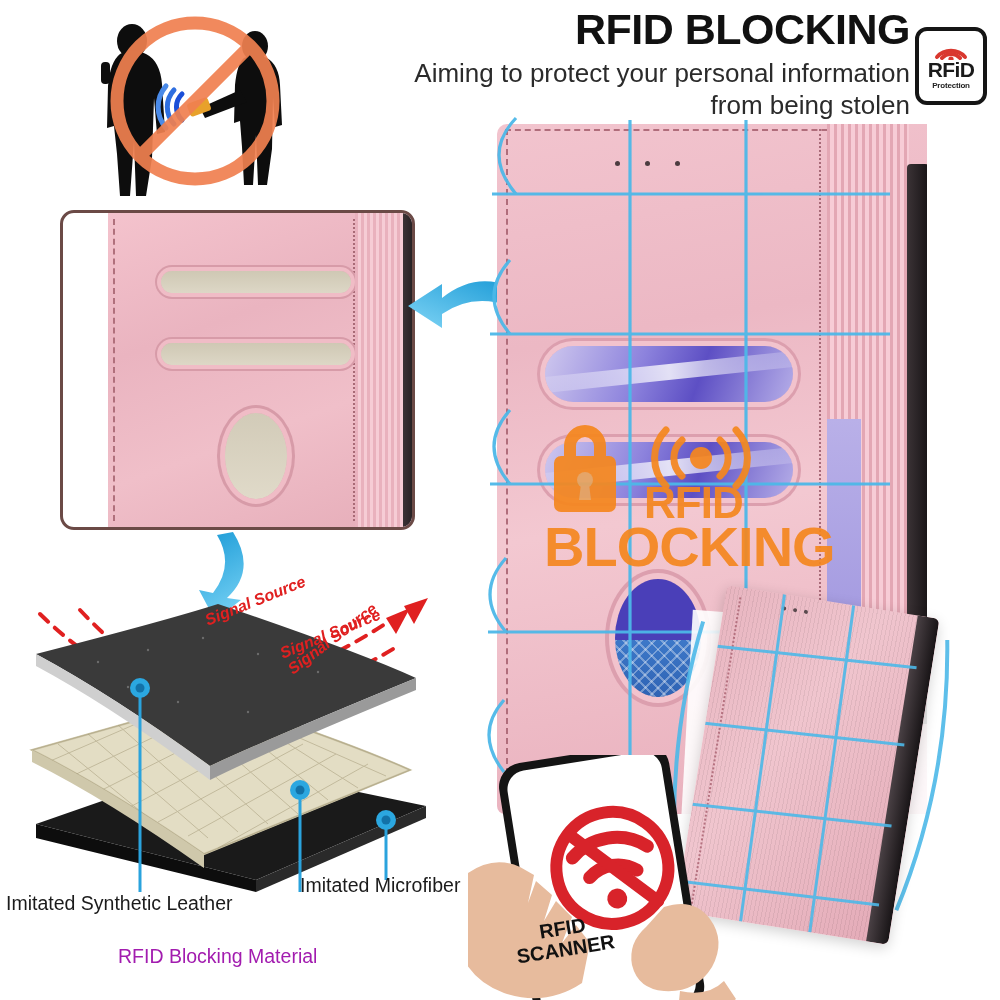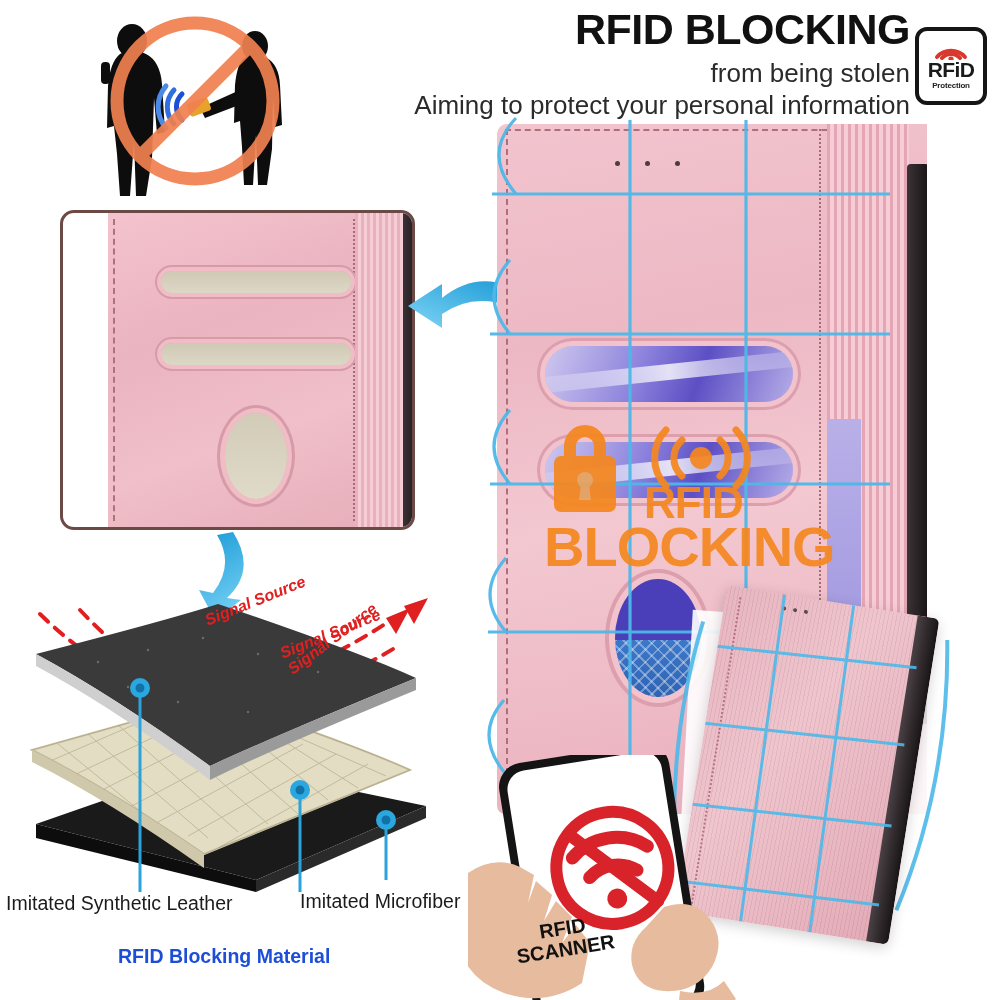--- a/index.html
+++ b/index.html
@@ -92,23 +92,23 @@
   .sig-label {
     position: absolute; color: #e02020; font-weight: 700;
     font-size: 16px; font-style: italic; white-space: nowrap;
   }
   .sig1 { left: 206px; top: 612px; transform: rotate(-22deg); transform-origin: left center; }
   .sig2 { left: 281px; top: 645px; transform: rotate(-22deg); transform-origin: left center; }
   .sig3 { left: 290px; top: 662px; transform: rotate(-37deg); transform-origin: left center; }
 
   
   .callout { position: absolute; font-size: 19.5px; color: #1b1b1b; white-space: nowrap; }
-  .callout.blue { color: #1d4ed8; font-weight: 700; }
+  .callout.blue { color: #a21caf; font-weight: 400; }
   .c-leather { left: 6px; top: 892px; }
-  .c-micro   { left: 300px; top: 874px; margin-top: 16px; }
+  .c-micro   { left: 300px; top: 874px; }
   .c-rfidmat { left: 118px; top: 945px; }
 
   
   .wallet-main {
     position: absolute; left: 497px; top: 124px; width: 430px; height: 690px;
     overflow: hidden;
   }
   .wm-body {
     position: absolute; inset: 0;
     background:
@@ -240,22 +240,22 @@
 
       <g fill="none" stroke="#f08050" stroke-width="13" opacity="0.92">
         <circle cx="125" cy="97" r="78"></circle>
         <line x1="70" y1="152" x2="180" y2="42"></line>
       </g>
     </svg>
   </div>
 
   <div class="hdr-title">RFID BLOCKING</div>
   <div class="hdr-sub">
+    <div>Aiming to protect your personal information</div>
     <div>from being stolen</div>
-    <div>Aiming to protect your personal information</div>
   </div>
 
   <div class="rfid-badge">
     <svg class="wave" viewBox="0 0 34 18">
       <g fill="none" stroke="#d9382f" stroke-linecap="round">
         <path d="M3 15 a19 19 0 0 1 28 0" stroke-width="4"></path>
         <path d="M8 16 a12 12 0 0 1 18 0" stroke-width="4"></path>
       </g>
       <circle cx="17" cy="17" r="2.6" fill="#d9382f"></circle>
     </svg>

